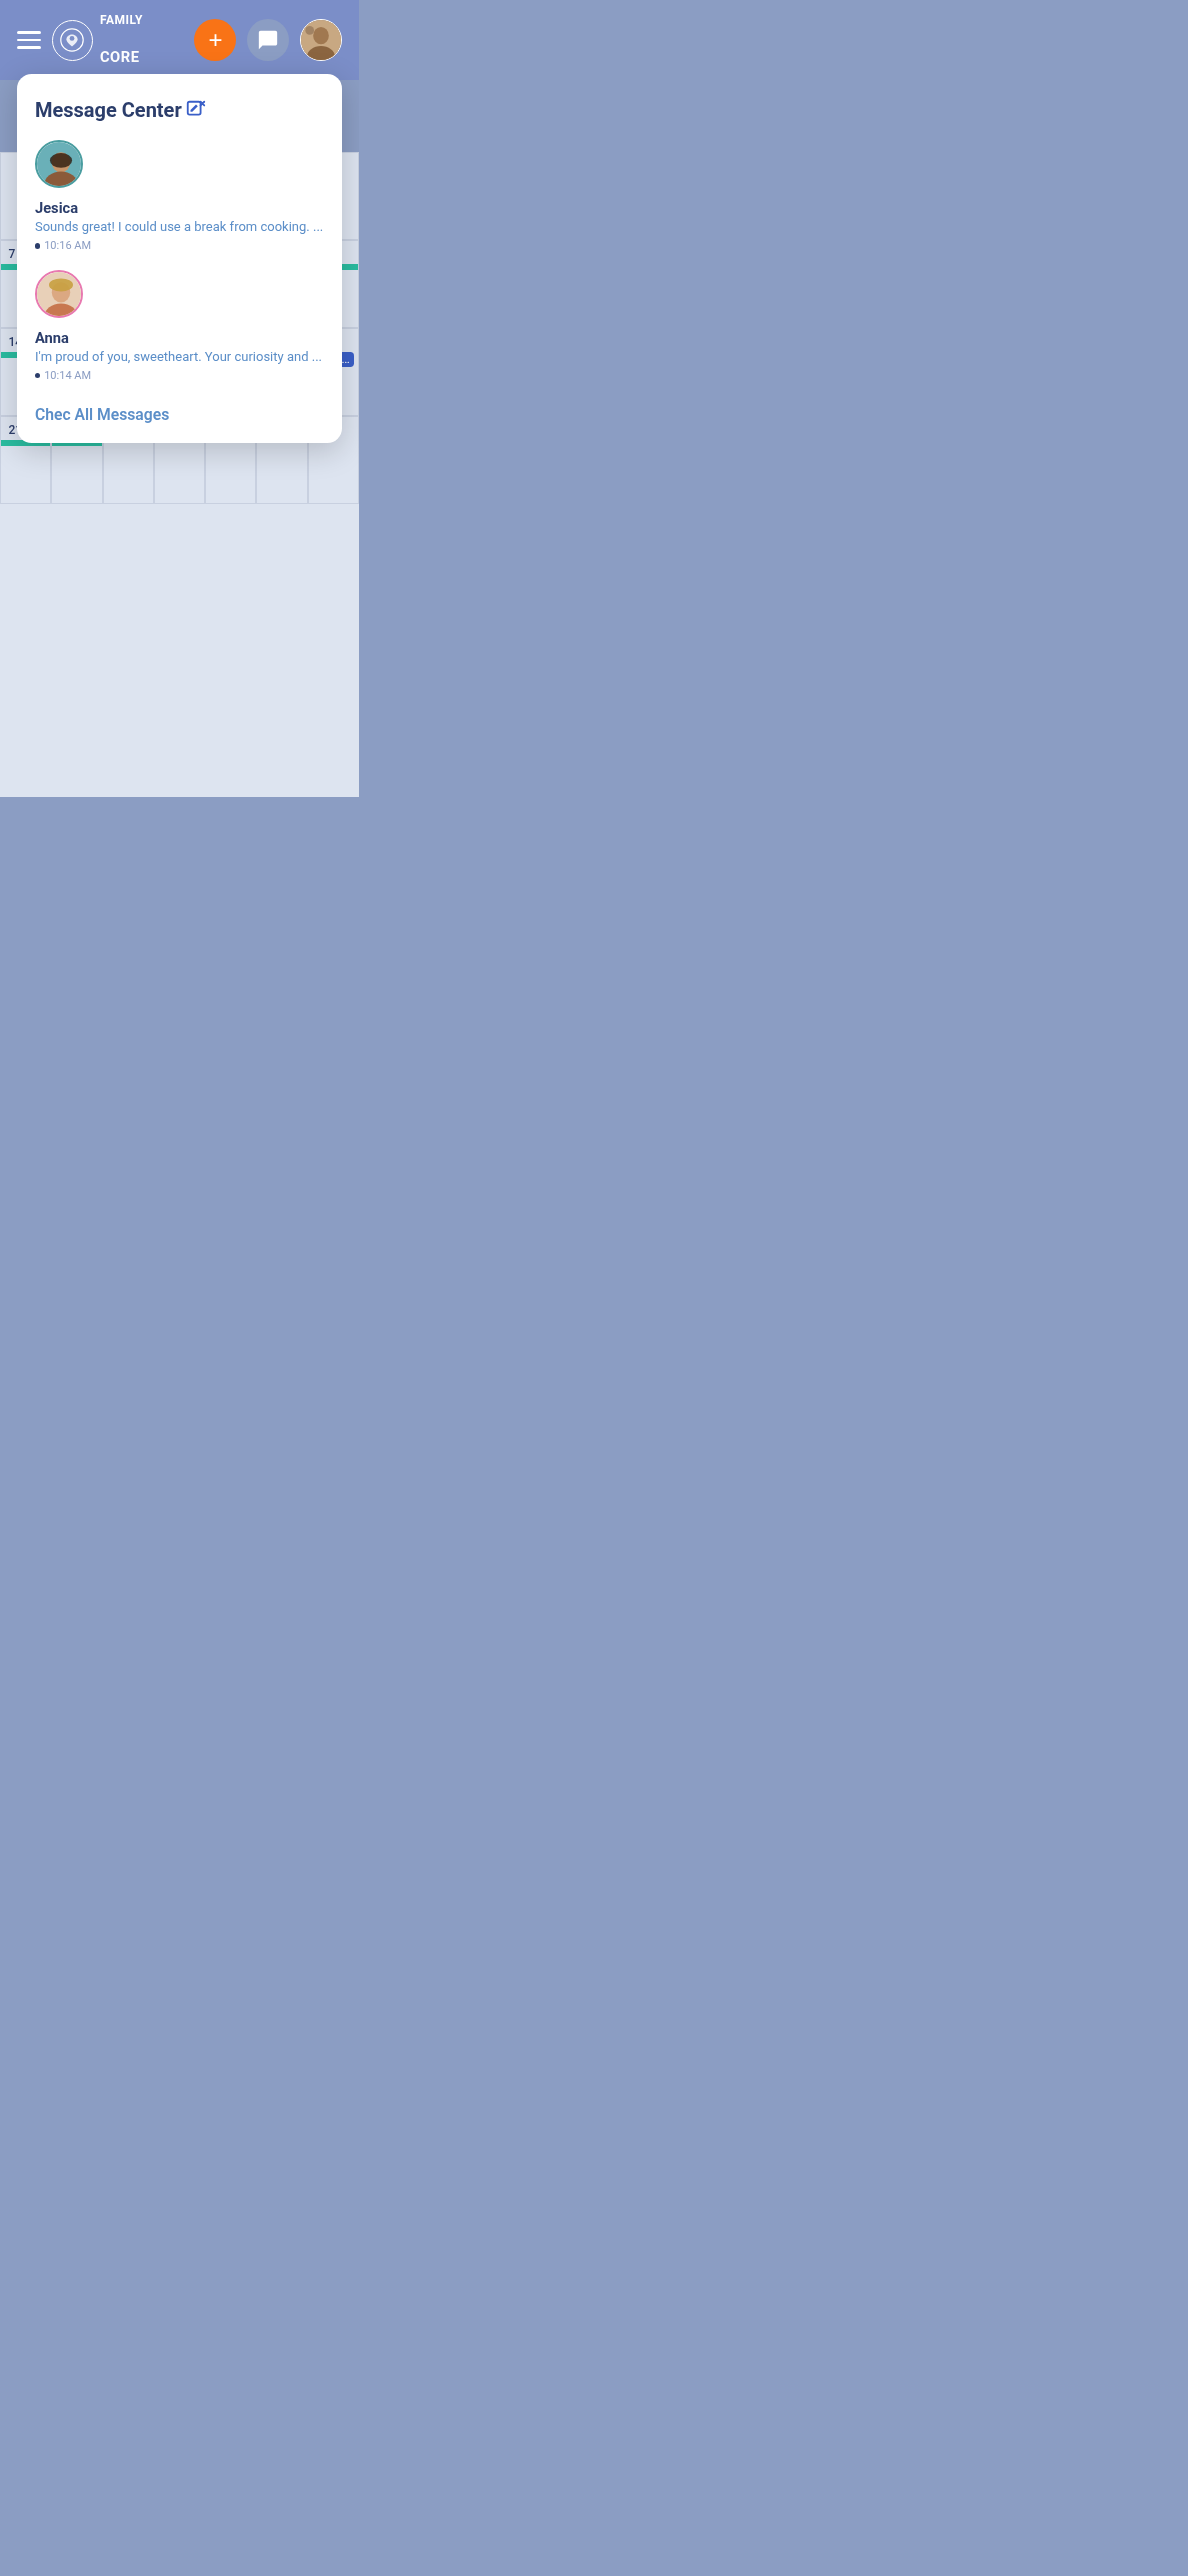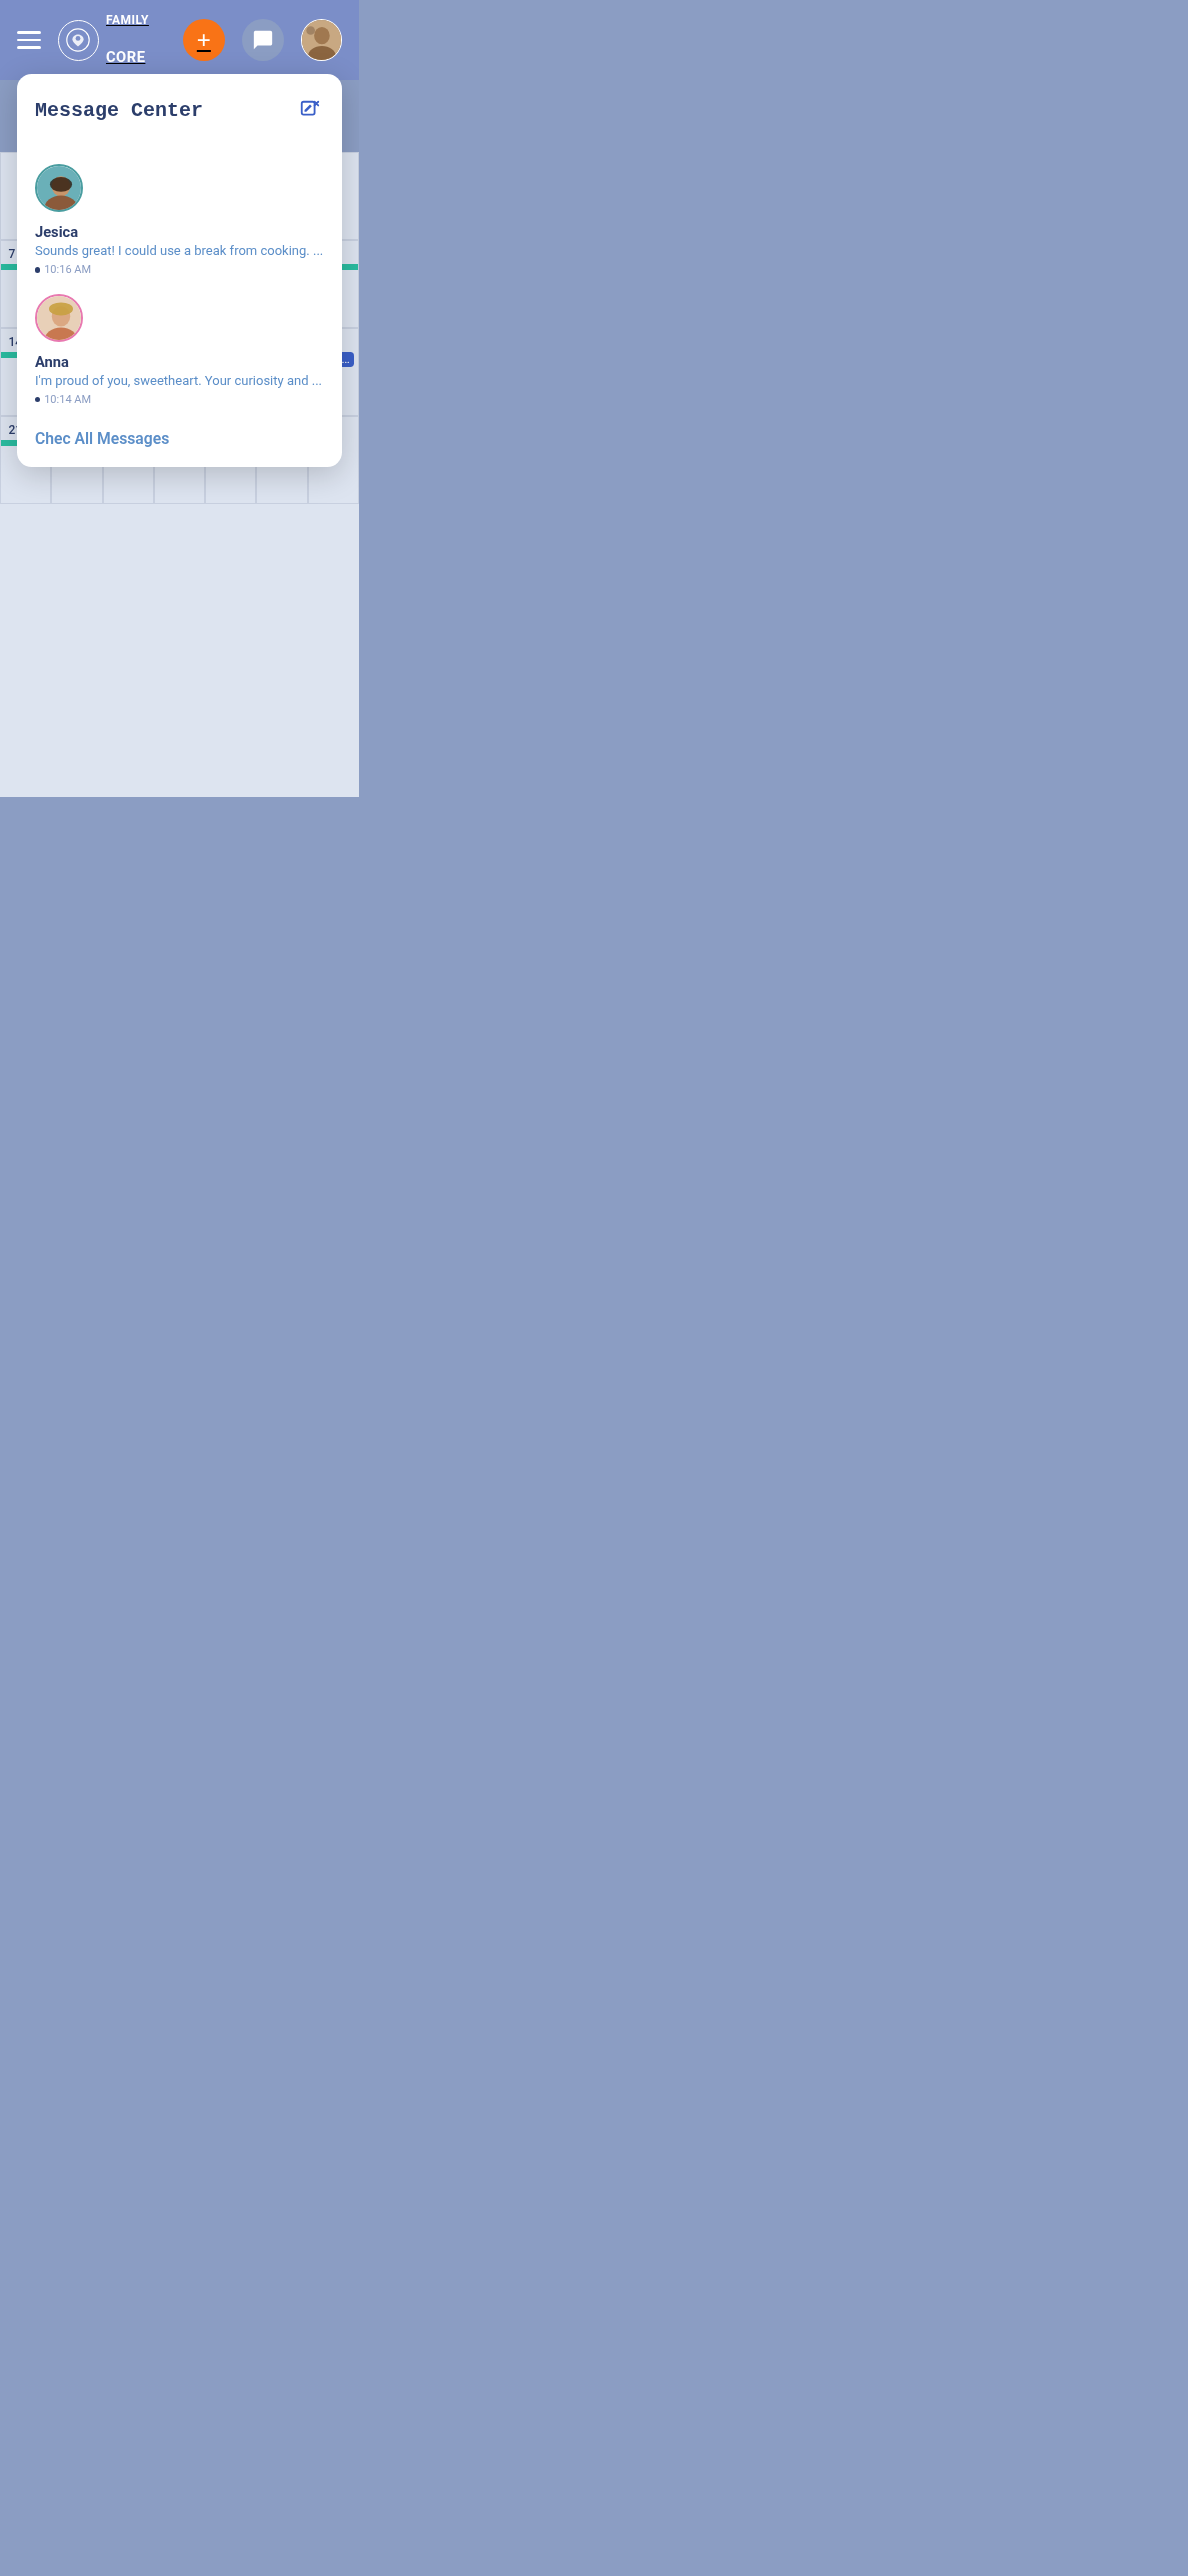--- a/index.html
+++ b/index.html
@@ -11,24 +11,23 @@
       overflow-x: hidden;
       position: relative;
     }
 
     
     .header {
       background: #7b8ec8;
       display: flex;
       align-items: center;
       padding: 13px 16.6px;
-      gap: 17px;
+      gap: 11px;
       position: relative;
       z-index: 10;
-      text-decoration: underline;
     }
     .hamburger-icon {
       display: flex;
       flex-direction: column;
       gap: 4.6px;
       cursor: pointer;
     }
     .hamburger-icon span {
       display: block;
       width: 24px;
@@ -115,23 +114,22 @@
       right: 16.6px;
       background: white;
       border-radius: 14.7px;
       box-shadow: 0 7.4px 29.5px rgba(0,0,0,0.18);
       z-index: 100;
       padding: 22px 18.4px 18.4px;
     }
     .mc-header {
       display: flex;
       align-items: center;
-      justify-content: space-between;
-      margin-bottom: 31px;
-      font-family: Liberation Mono, monospace;
+      justify-content: flex-start;
+      margin-bottom: 7px;
     }
     .mc-title {
       font-size: 20px;
       font-weight: 700;
       color: #2c3e6b;
     }
     .mc-edit-icon {
       color: #3a5fc8;
       font-size: 18.4px;
       cursor: pointer;

